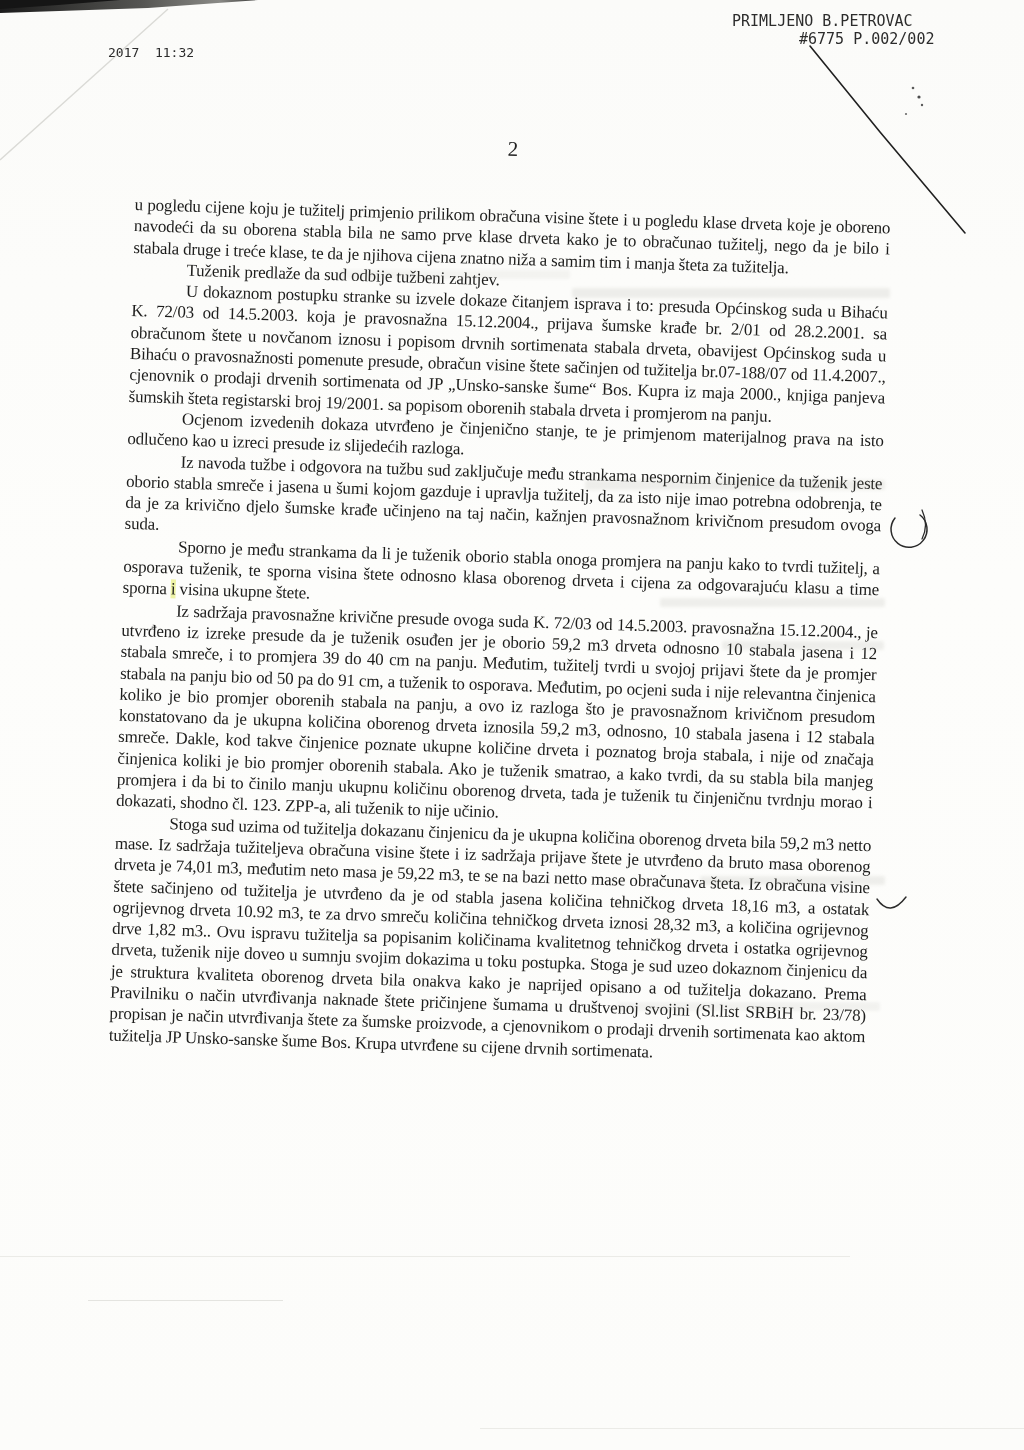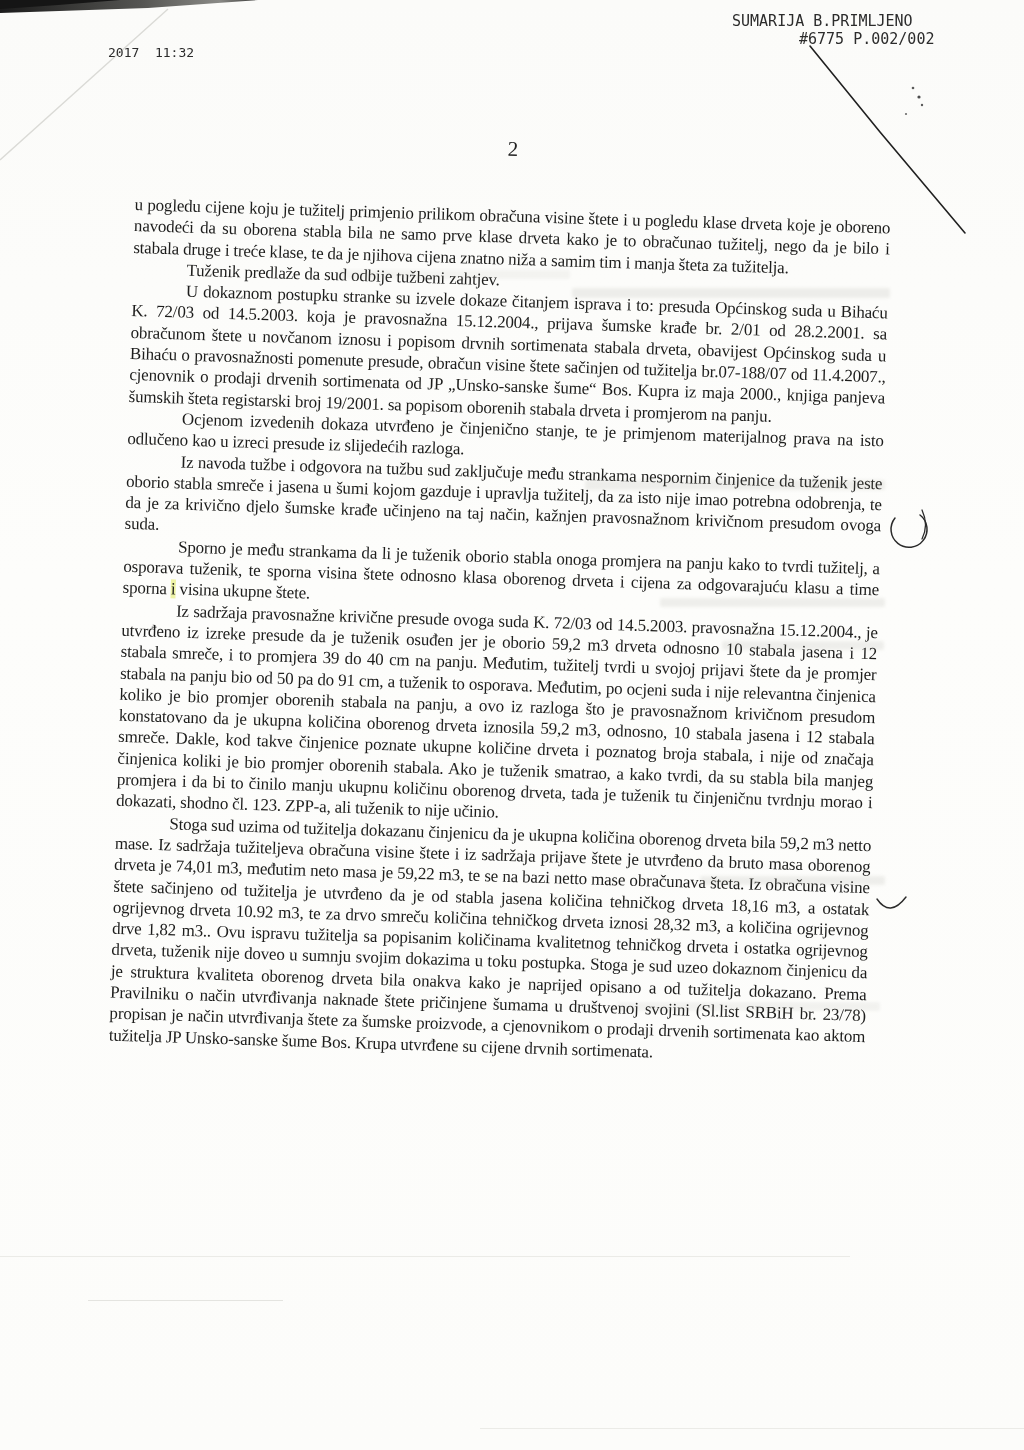--- a/index.html
+++ b/index.html
@@ -43,21 +43,21 @@
         <stop offset="0.85" stop-color="#8a8a86"></stop>
         <stop offset="1" stop-color="#3a3a38"></stop>
       </linearGradient>
     </defs>
     <polygon points="0,0 258,0 148,8 0,13" fill="url(#wg)"></polygon>
     <polygon points="0,0 120,0 58,5 0,9" fill="#151515"></polygon>
     <line x1="168" y1="9" x2="0" y2="160" stroke="#dadad6" stroke-width="1.4"></line>
   </svg>
 
   <div class="fax" id="fax-timestamp">2017  11:32</div>
-  <div class="fax" id="fax-sender">SUMARIJA B.PRIMLJENO</div>
+  <div class="fax" id="fax-sender">PRIMLJENO B.PETROVAC</div>
   <div class="fax" id="fax-counter">#6775 P.002/002</div>
 
   <svg width="200" height="210" style="left:790px;top:40px;">
     <path d="M20,6 L90,92 L175,193" fill="none" stroke="#202020" stroke-width="1.6" stroke-linecap="round"></path>
     <circle cx="123" cy="48" r="1.3" fill="#5a5a5a"></circle>
     <circle cx="129" cy="57" r="1.6" fill="#4c4c4c"></circle>
     <circle cx="132" cy="65" r="1.2" fill="#5a5a5a"></circle>
     <circle cx="116" cy="74" r="1.1" fill="#6a6a6a"></circle>
   </svg>
 

